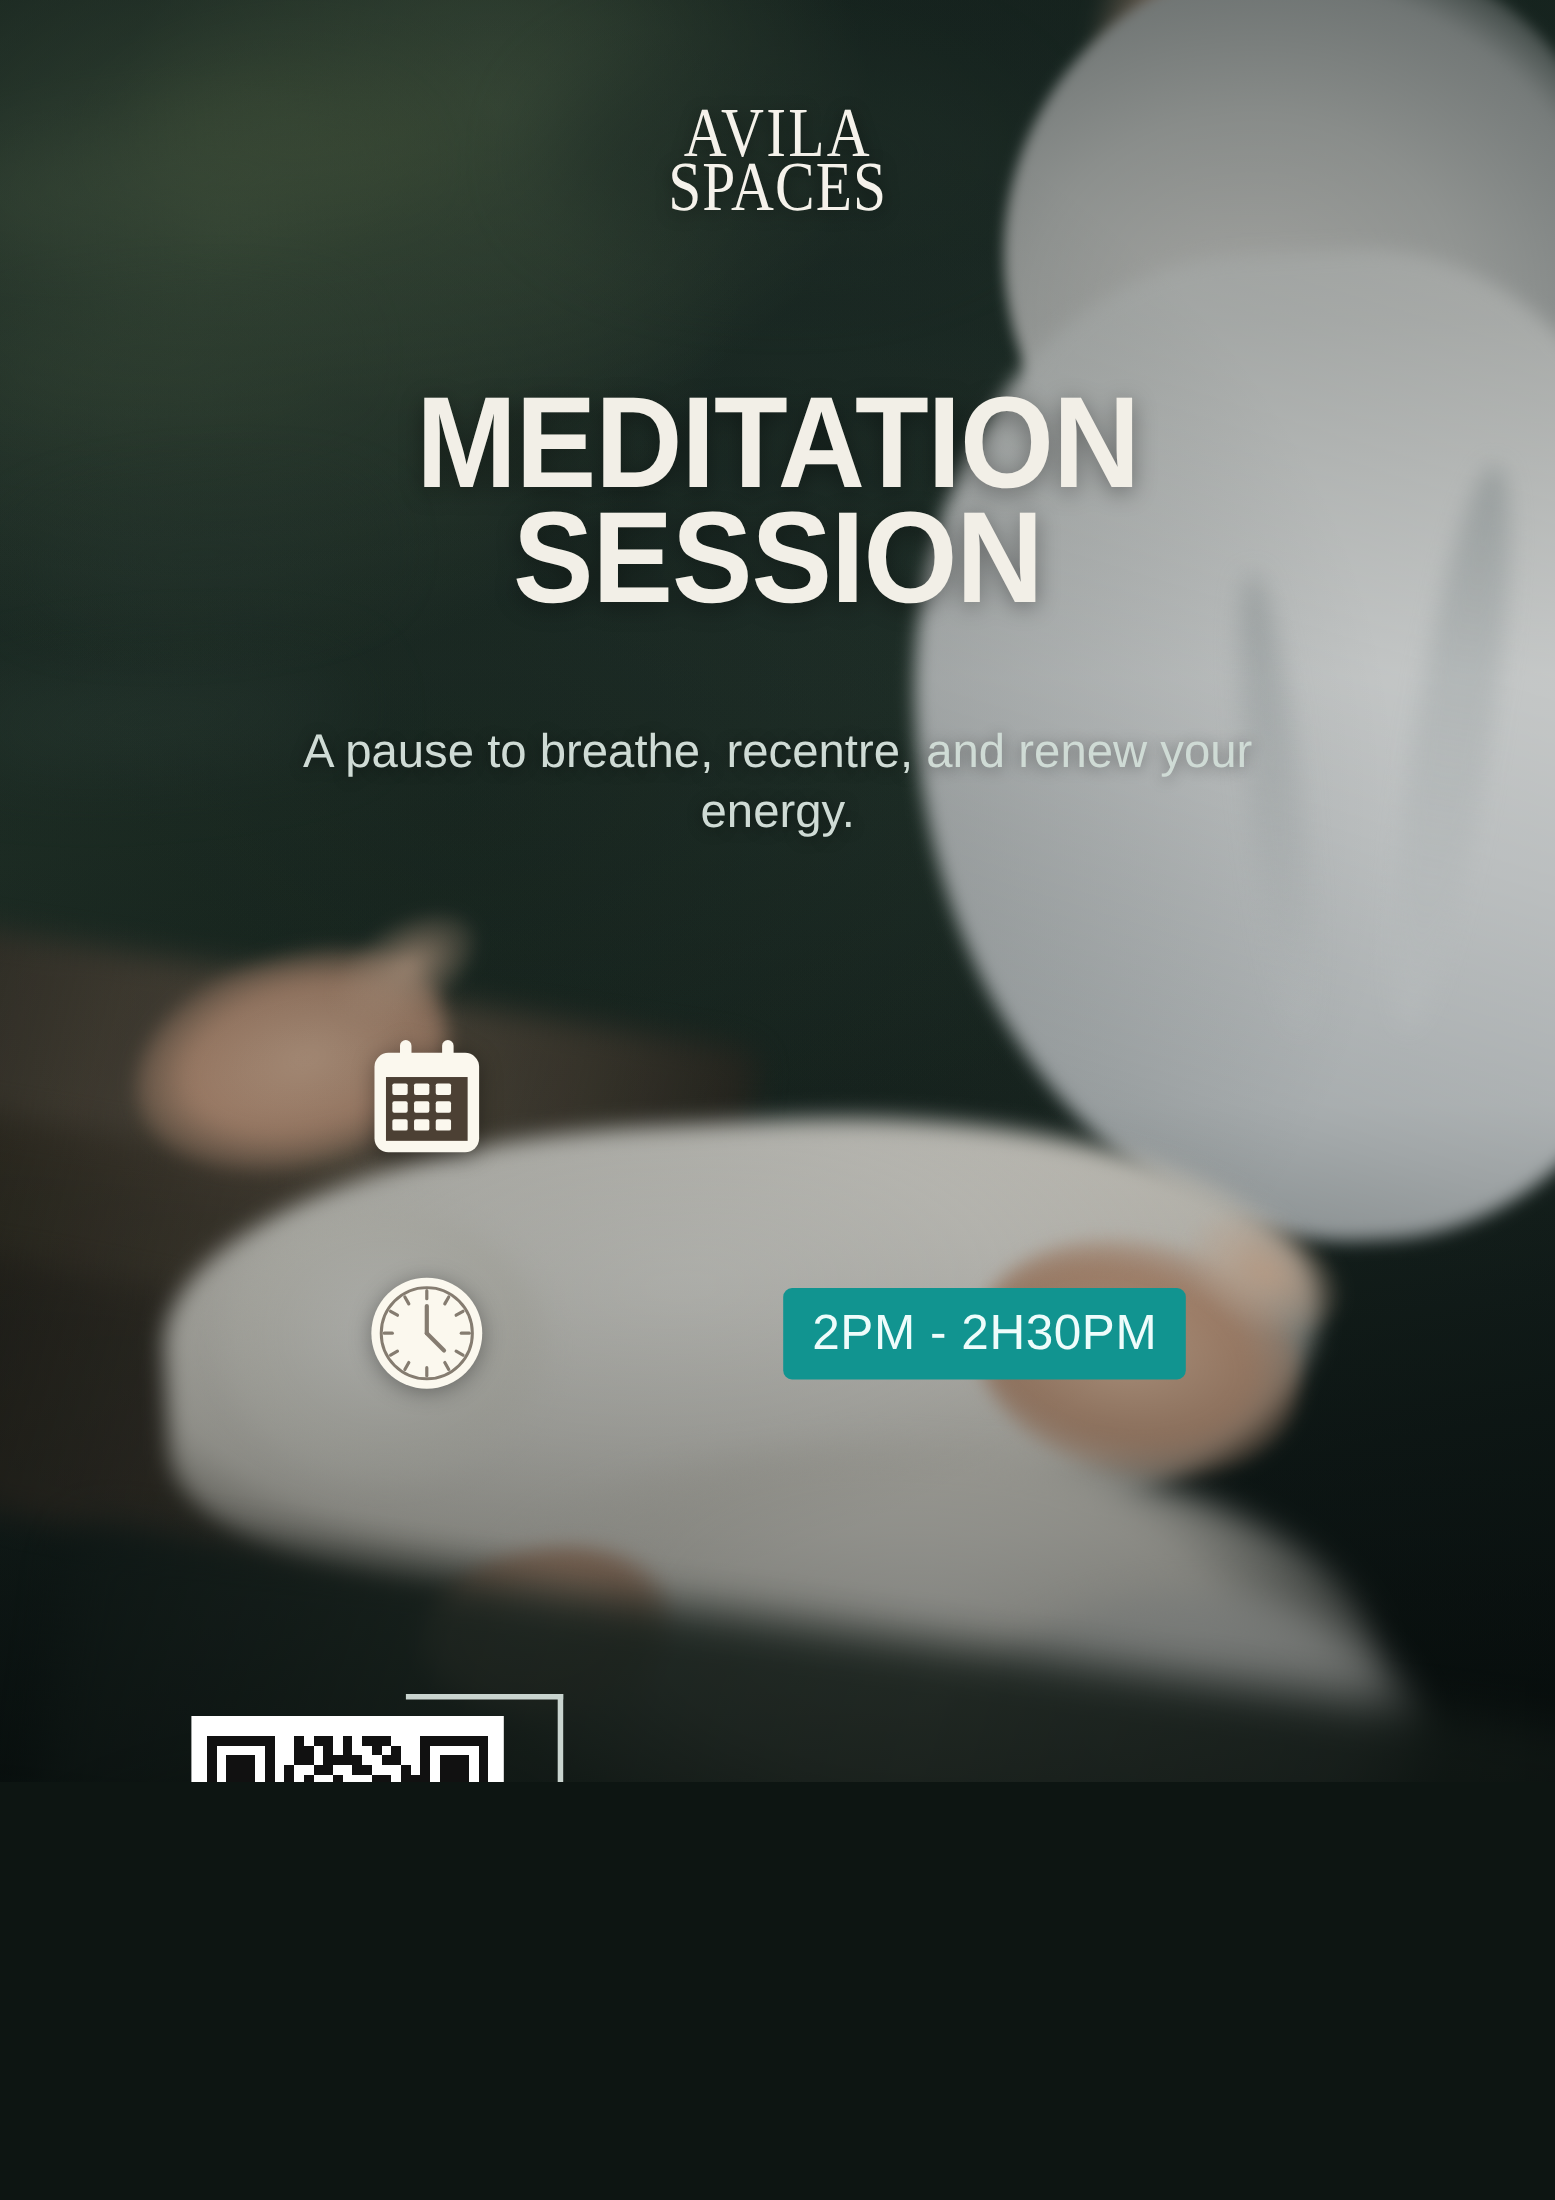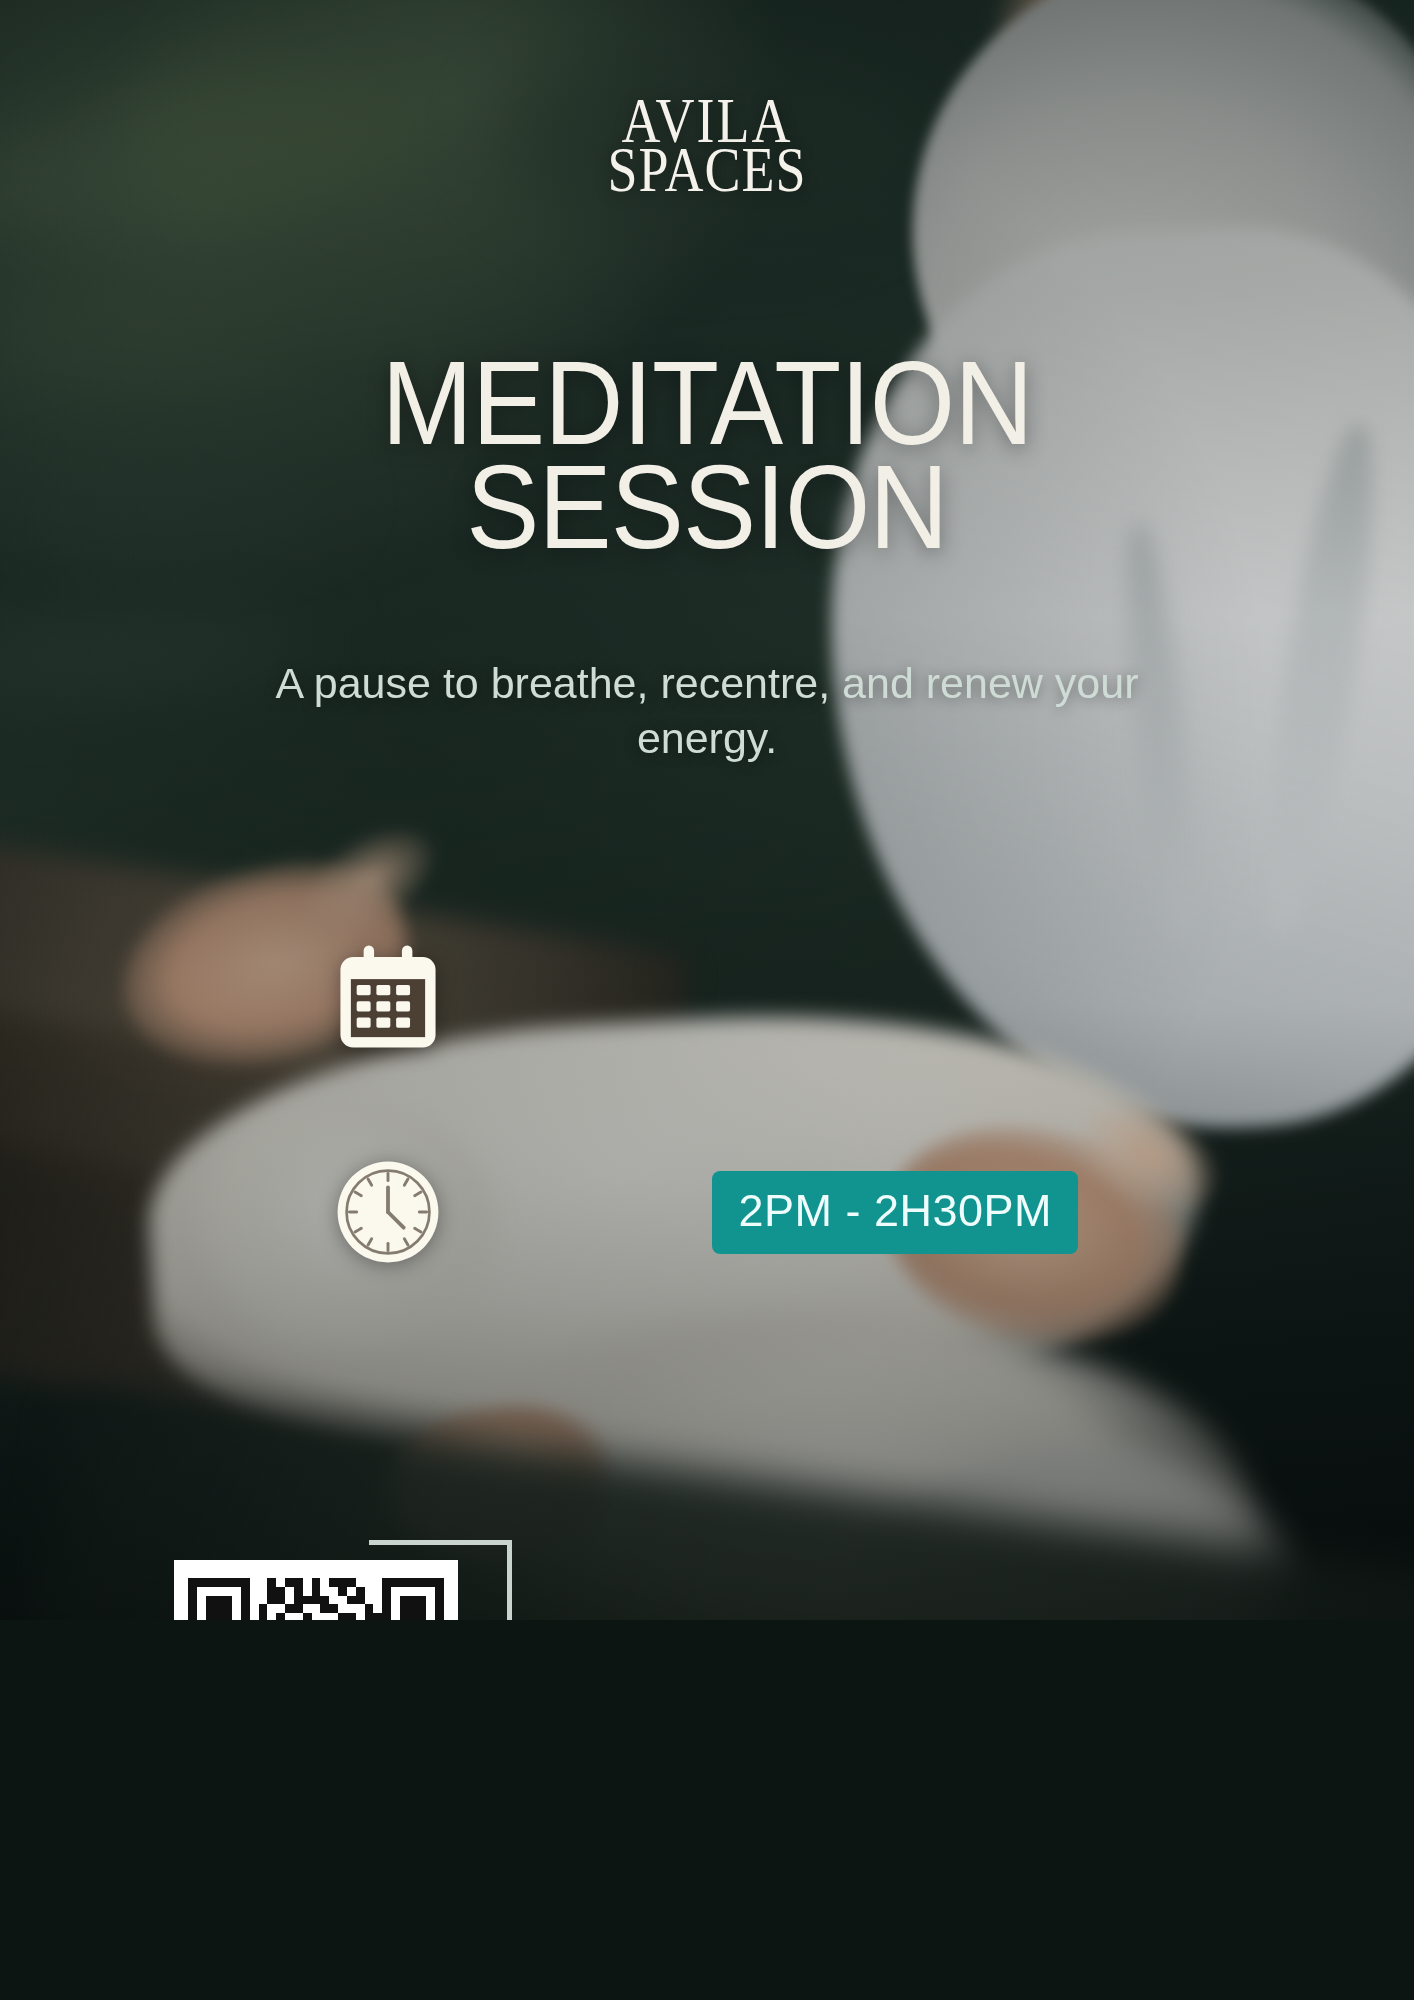--- a/index.html
+++ b/index.html
@@ -241,21 +241,21 @@
   }
 
   
   .headline {
     position: absolute;
     top: 352px;
     left: 0;
     width: 100%;
     text-align: center;
     color: #f2efe7;
-    font-weight: 400;
+    font-weight: 700;
     font-size: 118px;
     line-height: .88;
     letter-spacing: -1px;
     text-shadow: 0 4px 22px rgba(0,0,0,.38);
   }
   .headline .hl {
     display: block;
     transform: scaleX(.93);
   }
 

